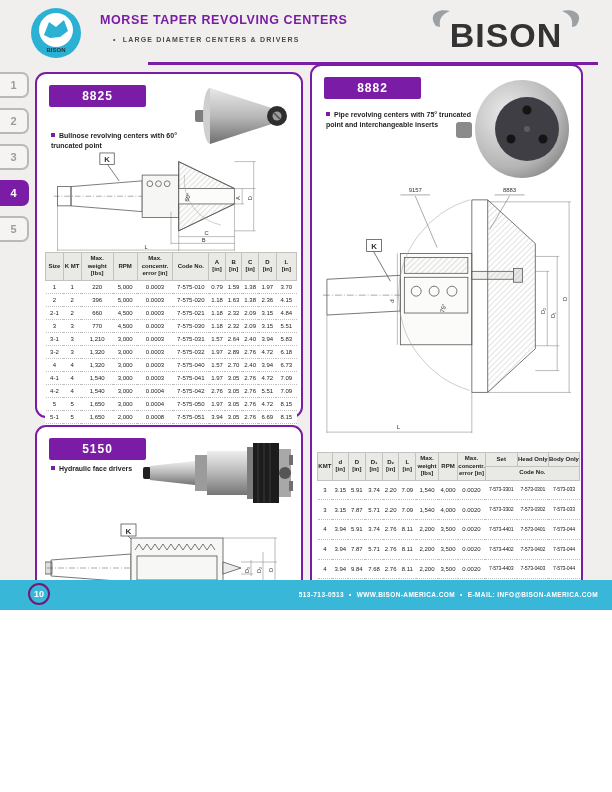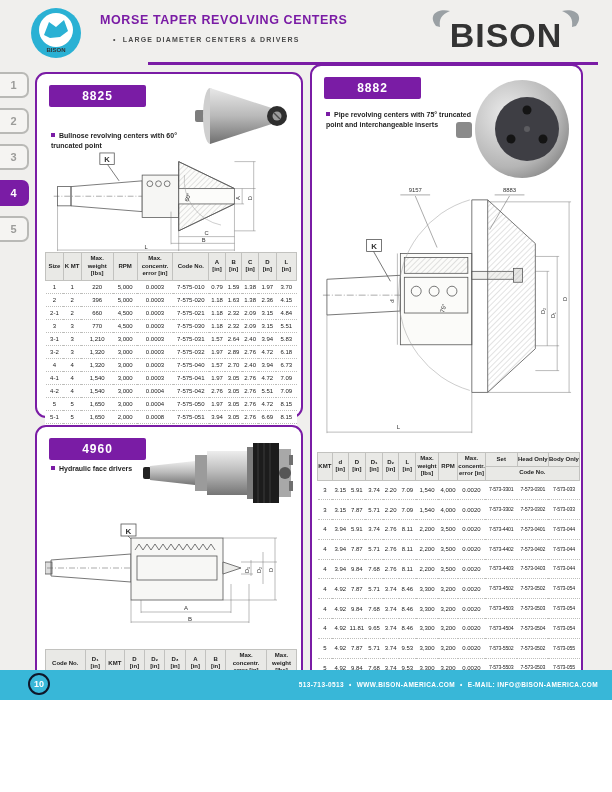--- a/index.html
+++ b/index.html
@@ -1,16 +1,16 @@
 <!DOCTYPE html>
 <html><head>
 <meta charset="utf-8">
 <style>
   html,body { margin:0; padding:0; background:#ffffff; }
-  .page { position:relative; width:612px; height:700px; background:#f0efed;
+  .page { position:relative; width:612px; height:610px; background:#f0efed;
           font-family:"Liberation Sans", sans-serif; overflow:hidden; }
 
   
   .logo-circle { position:absolute; left:30px; top:7px; width:52px; height:52px; }
   .h-title { position:absolute; left:100px; top:13px; color:#7a1ca5;
              font-size:12.5px; font-weight:bold; letter-spacing:.6px; }
   .h-sub { position:absolute; left:113px; top:36px; font-size:7px; font-weight:bold;
            color:#4a4a4a; letter-spacing:1.2px; }
   .h-sub .dot { color:#4a4a4a; margin-right:6px; }
   .brand { position:absolute; right:26px; top:6px; width:160px; height:52px; }
@@ -82,21 +82,21 @@
   .t8882 tr:first-child th:nth-child(7){width:8.5%}
   .t8882 tr:first-child th:nth-child(8){width:7.5%}
   .t8882 tr:first-child th:nth-child(9){width:10.5%}
   .t8882 tr:first-child th:nth-child(10){width:12.5%}
   .t8882 tr:first-child th:nth-child(11){width:12%}
   .t8882 tr:first-child th:nth-child(12){width:12%}
 
   
   .footer { position:absolute; left:0; bottom:0; width:612px; height:30px; background:#38b7d8; }
   .pagenum { position:absolute; left:28px; top:3px; width:22px; height:22px; box-sizing:border-box;
-             border:2px solid #0f172a; border-radius:50%; color:#fff; font-size:9px; font-weight:bold;
+             border:2px solid #701a75; border-radius:50%; color:#fff; font-size:9px; font-weight:bold;
              text-align:center; line-height:18px; }
   .contact { position:absolute; right:14px; top:11px; color:#fff; font-size:6.5px;
              font-weight:bold; letter-spacing:.4px; }
   .contact .sep { margin:0 5px; }
 </style>
 </head>
 <body>
 
 <div class="page">
 
@@ -366,21 +366,21 @@
             <td>4.57</td>
             <td>4.21</td>
             <td>11.50</td>
             <td>11.73</td>
           </tr>
         </tbody>
       </table>
   </section>
 
   <section class="panel p8410">
-    <div class="badge">4960</div>
+    <div class="badge">5150</div>
     <div class="photo ph8410">
       <svg width="150" height="80" viewBox="0 0 150 80">
         <defs>
           <linearGradient id="pg2" x1="0" y1="0" x2="0" y2="1">
             <stop offset="0" stop-color="#ededed"></stop>
               <stop offset="0.45" stop-color="#bdbdbd"></stop>
               <stop offset="1" stop-color="#757575"></stop>
           </linearGradient>
         </defs>
         <rect x="0" y="34" width="8" height="12" rx="2" fill="#222"></rect>

